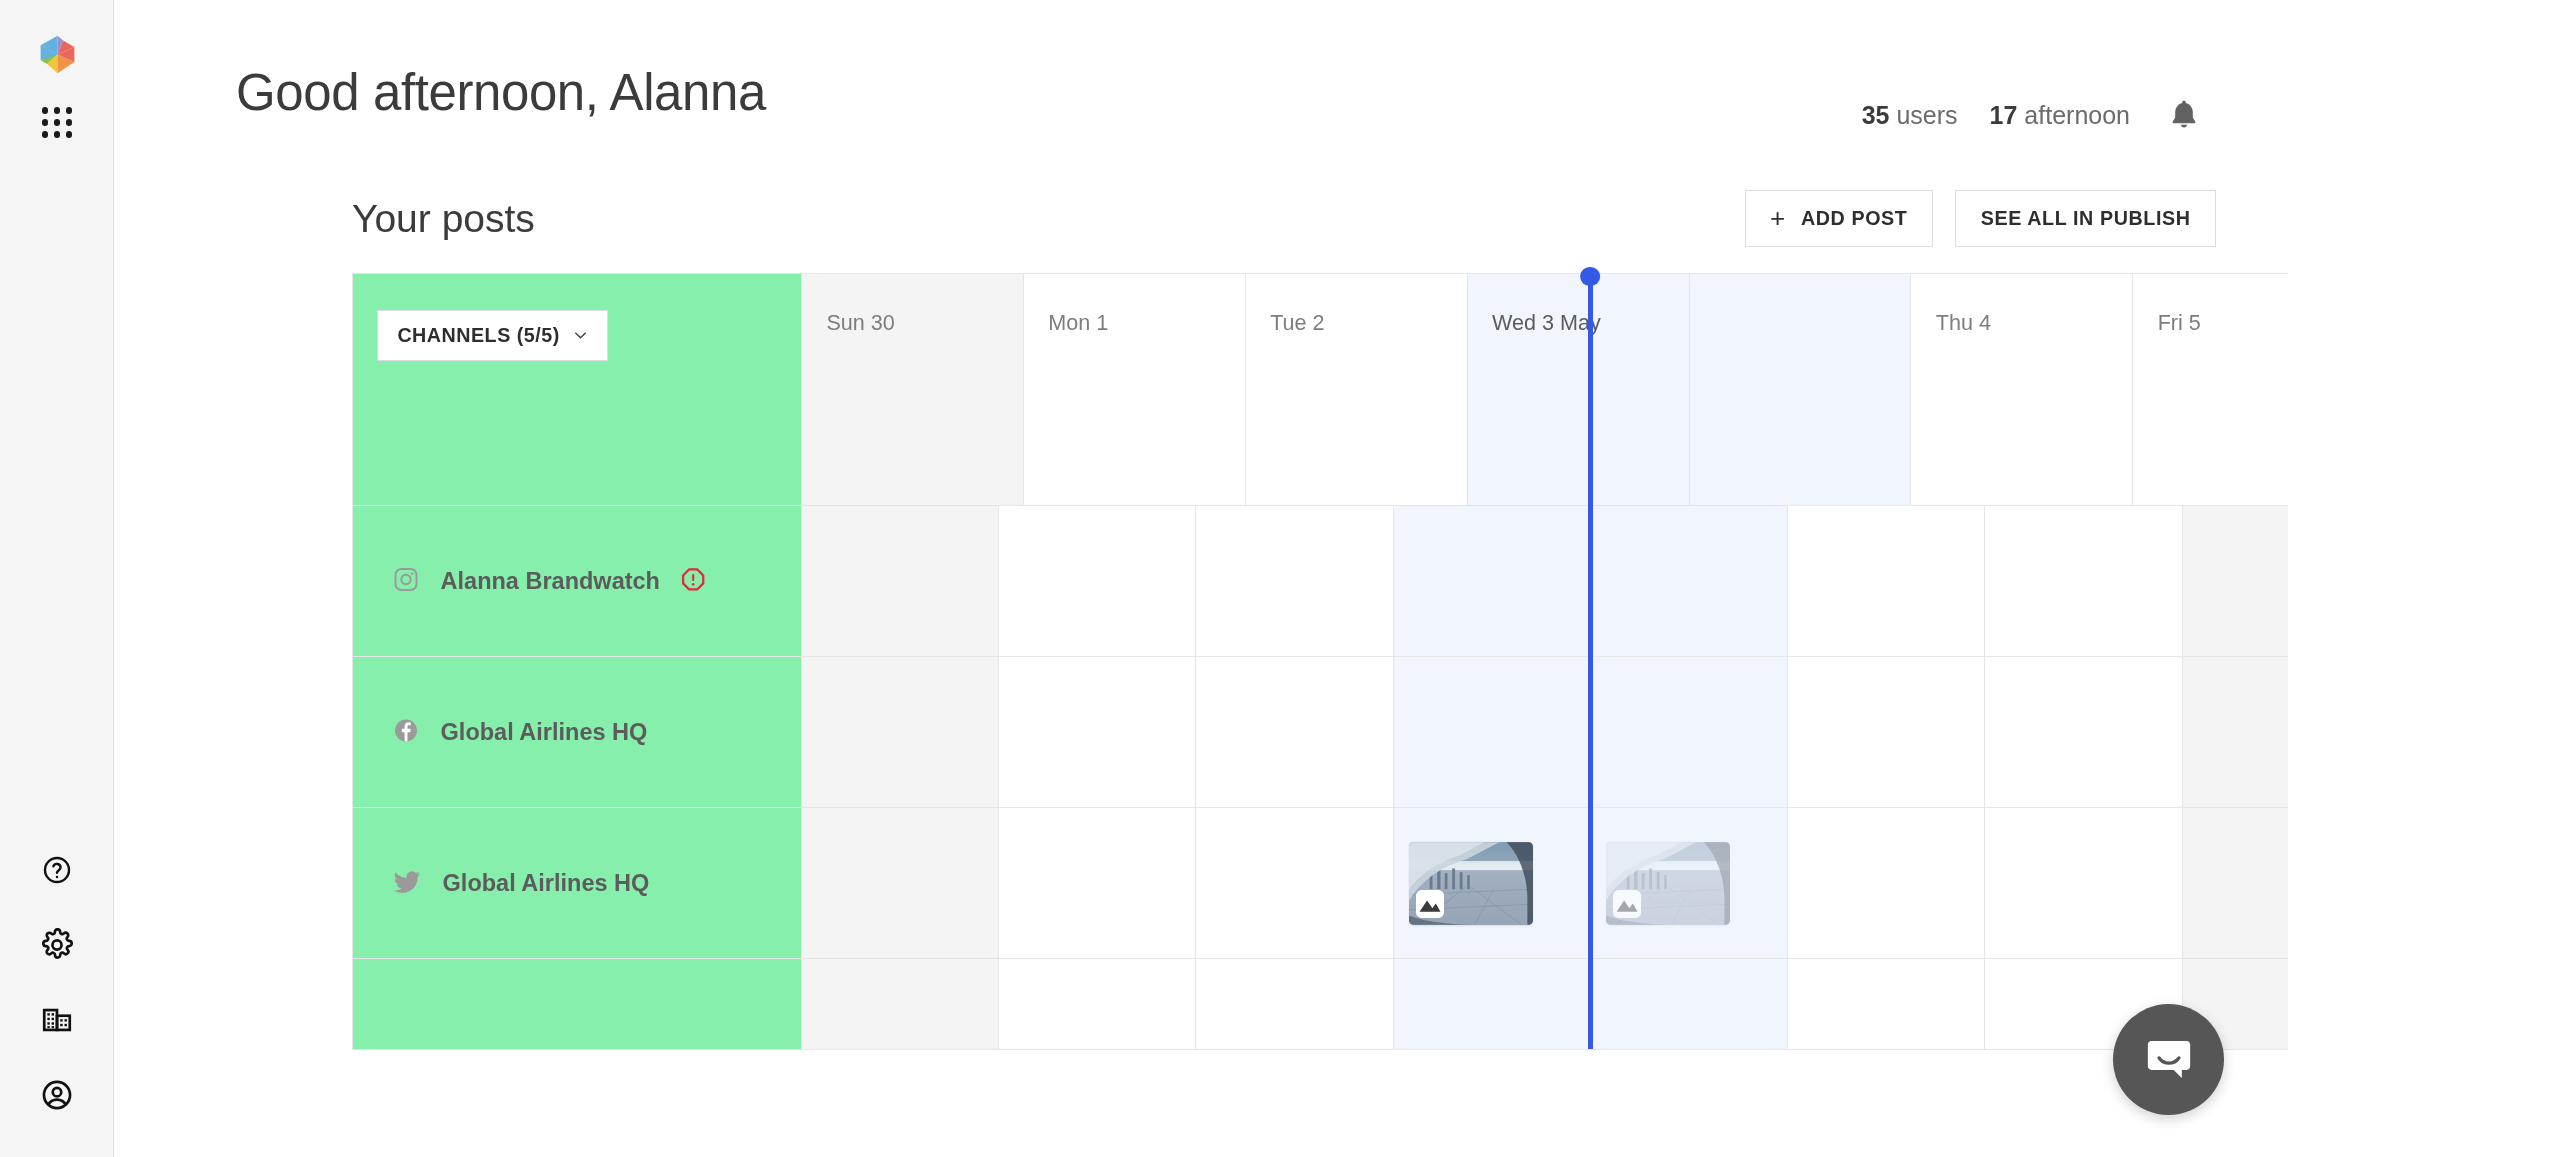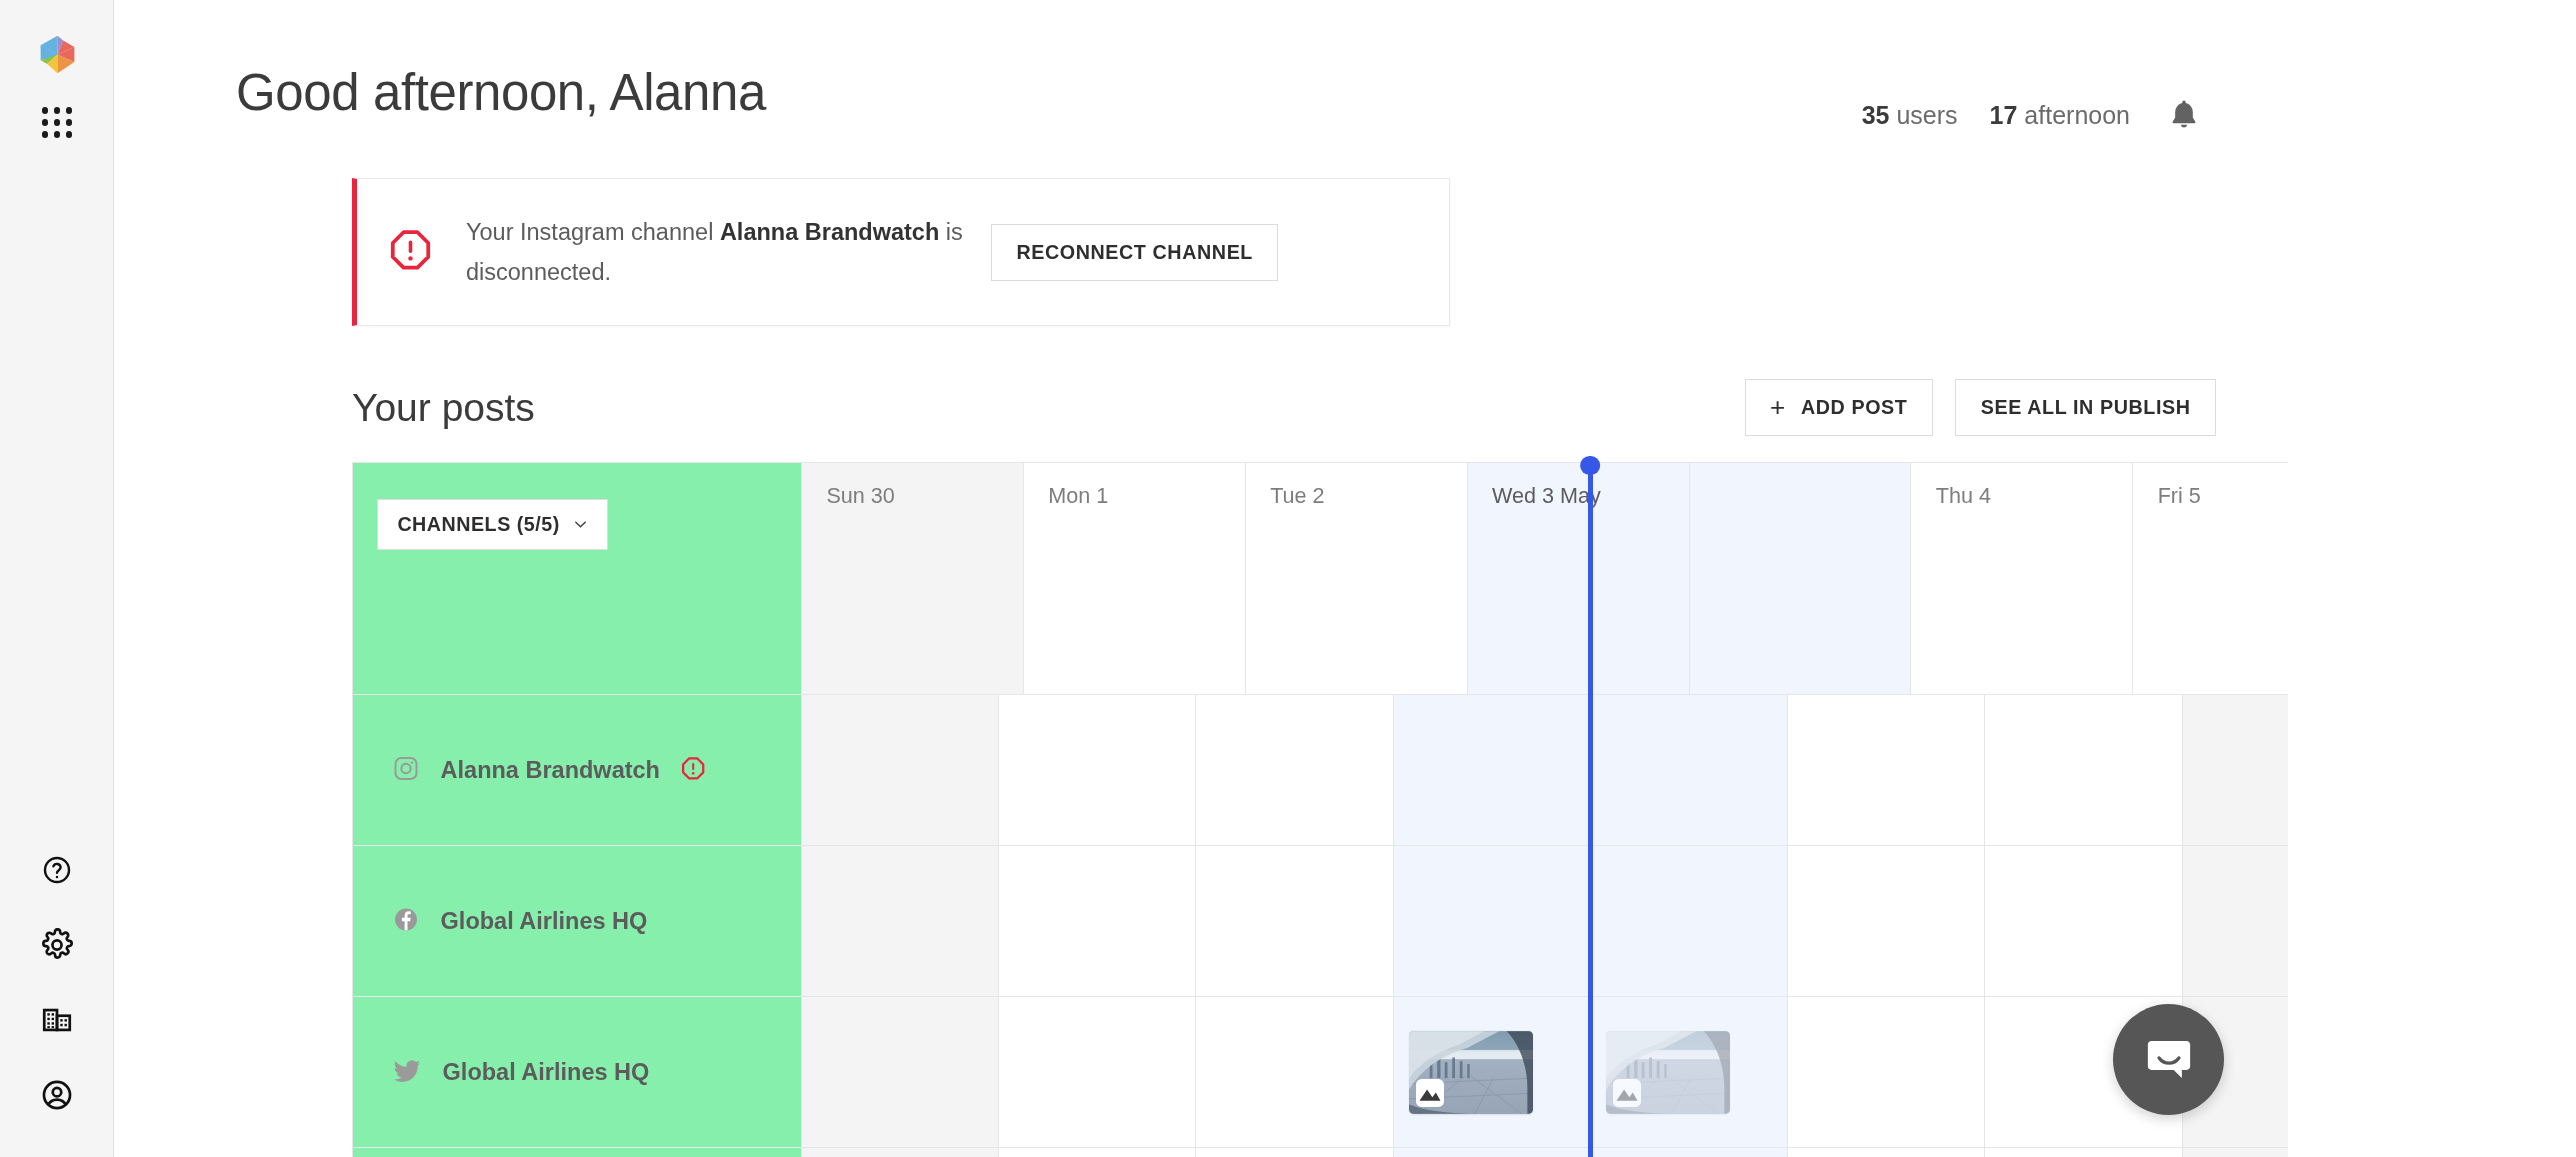--- a/index.html
+++ b/index.html
@@ -130,21 +130,21 @@
   .cal-row:last-child { border-bottom: none; }
 
   .col-label { flex: 0 0 448px; background: #86efac; position: relative; }
   .col-day   { flex: 1 1 0; border-left: 0.9px solid #e6e6e6; position: relative; }
   .col-day.weekend { background: #f4f4f4; }
   .col-day.today   { background: #f1f5fe; }
 
   
   .row-head .col-label, .row-head .col-day { height: 231px; }
   .day-name {
-    position: absolute; top: 20px; left: 24.4px;
+    position: absolute; top: 36px; left: 24.4px;
     font-size: 21.6px; color: #7d7d7d;
   }
   .day-name.is-today { color: #5c5c5c; }
 
   .channels-select {
     position: absolute; top: 36px; left: 24.4px;
     display: inline-flex; align-items: center; gap: 13px;
     border: 0.9px solid #dcdcdc; background: #fff;
     padding: 13px 19px;
     font-size: 19.7px; font-weight: 700; letter-spacing: 0.5px;
@@ -301,33 +301,20 @@
         <span class="stat"><b>17</b> <span>afternoon</span></span>
         <span class="bell-btn">
           <svg width="32" height="36" viewBox="0 0 24 26">
             <path d="M12 1.4c.72 0 1.3.58 1.3 1.3v.62a6.6 6.6 0 0 1 5.3 6.47v4.3l1.9 3.2c.28.47-.06 1.07-.6 1.07H4.1c-.55 0-.89-.6-.6-1.07l1.9-3.2v-4.3a6.6 6.6 0 0 1 5.3-6.47V2.7c0-.72.58-1.3 1.3-1.3z" fill="#626262"></path>
             <path d="M9.6 19.6h4.8c-.2 1.2-1.2 2.1-2.4 2.1s-2.2-.9-2.4-2.1z" fill="#626262"></path>
           </svg>
         </span>
       </div>
     </header>
 
-    <div class="alert-wrap">
-      <div class="alert">
-        <span class="alert-icon">
-          <svg width="43" height="43" viewBox="0 0 24 24">
-            <path d="M8.1 1.8h7.8L21.9 7.8v7.8l-6 6H8.1l-6-6V7.8z" fill="none" stroke="#e8253a" stroke-width="2.1" stroke-linejoin="round"></path>
-            <rect x="11" y="6.4" width="2" height="7" rx="1" fill="#e8253a"></rect>
-            <circle cx="12" cy="16.4" r="1.25" fill="#e8253a"></circle>
-          </svg>
-        </span>
-        <p class="alert-text"><span>Your Instagram channel </span><b>Alanna Brandwatch</b><span> is disconnected.</span></p>
-        <button class="btn-outline">RECONNECT CHANNEL</button>
-      </div>
-    </div>
 
     <div class="posts-head">
       <h2 class="posts-title">Your posts</h2>
       <div class="posts-actions">
         <button class="btn-outline btn-plus">
           <span class="plus-glyph">+</span>
           <span>ADD POST</span>
         </button>
         <button class="btn-outline">SEE ALL IN PUBLISH</button>
       </div>

